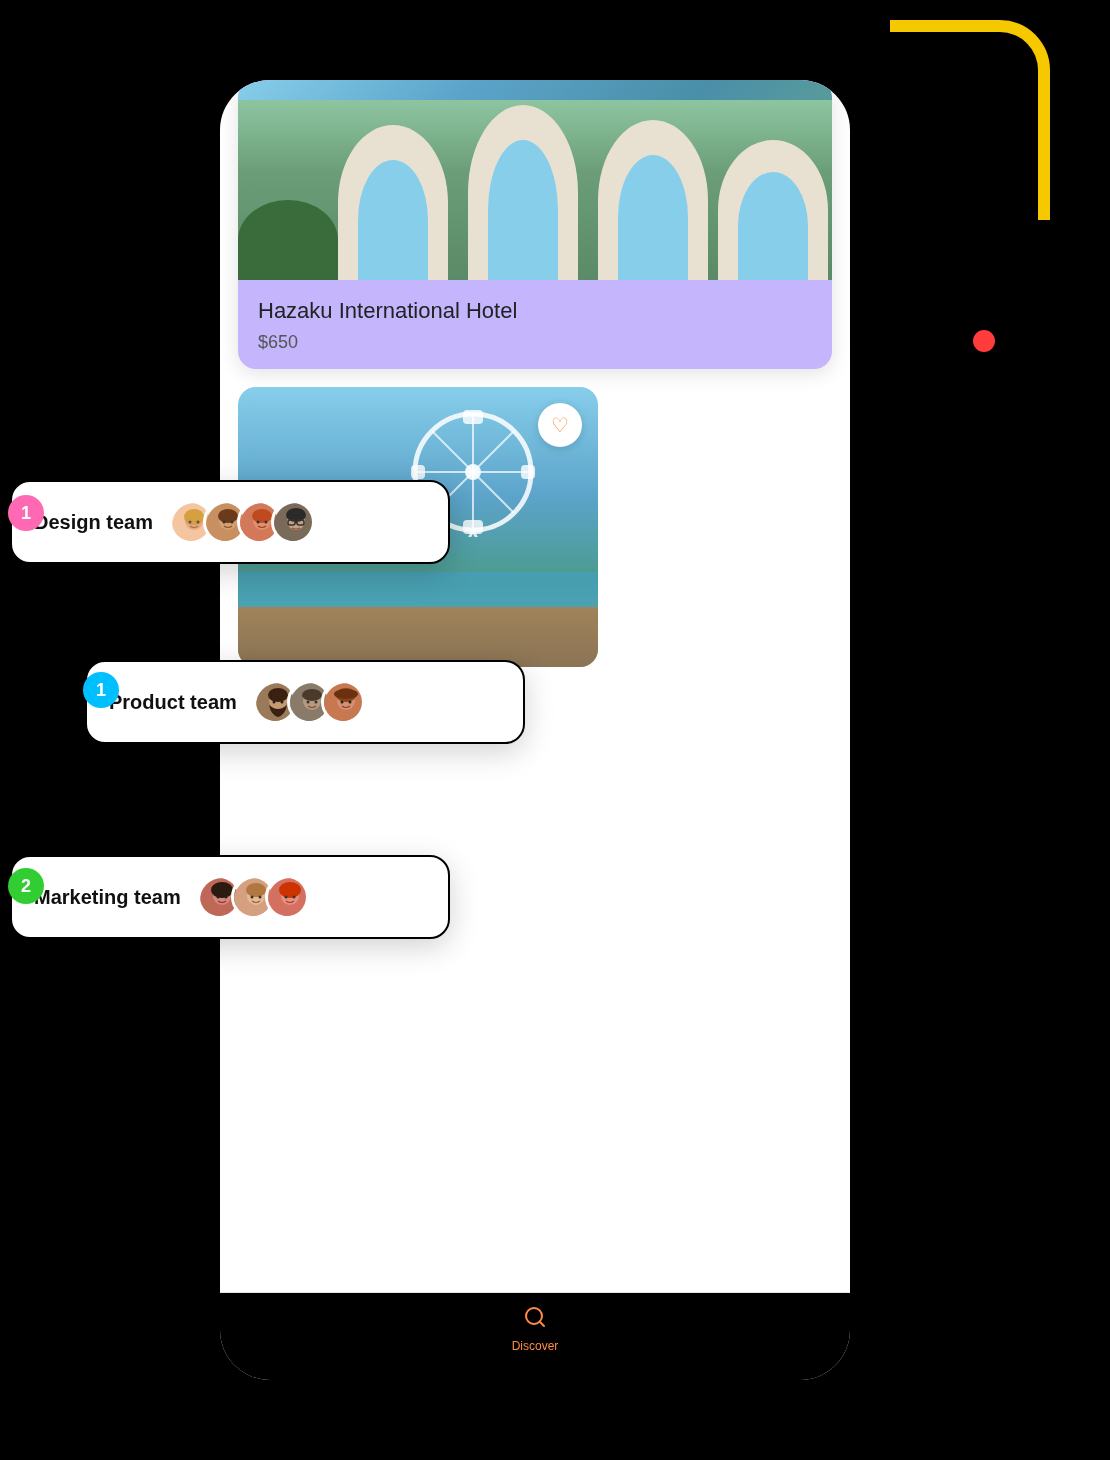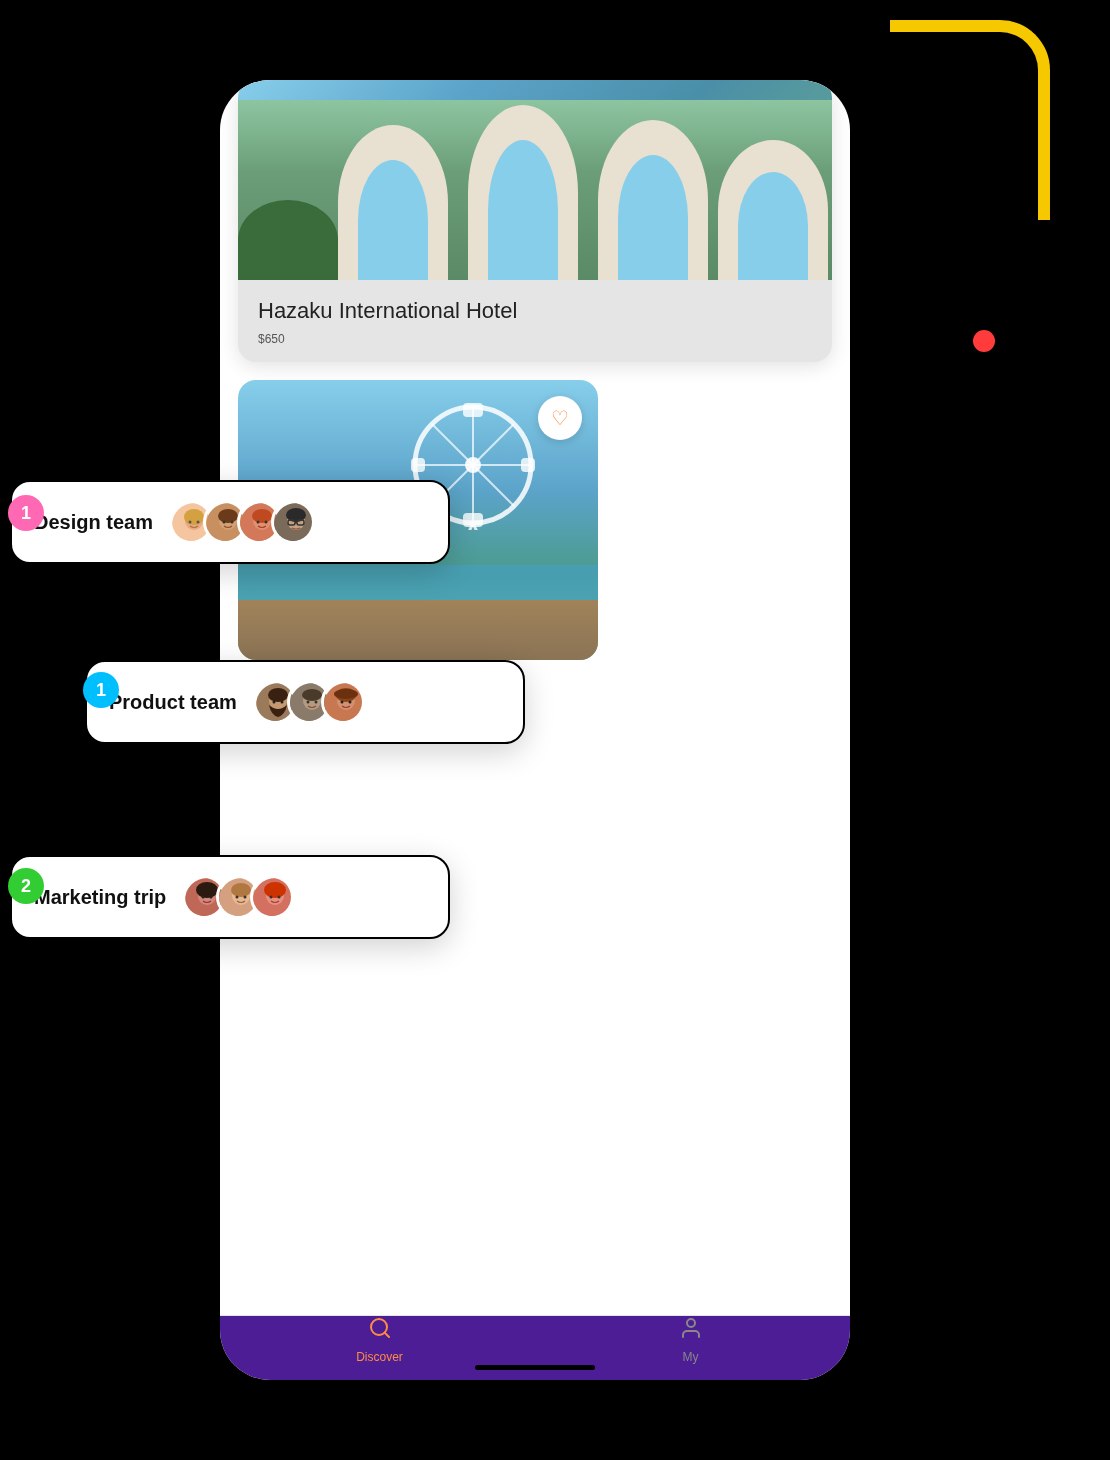--- a/index.html
+++ b/index.html
@@ -117,21 +117,21 @@
     
     .phone-content {
       height: calc(100% - 50px - 80px);
       overflow: hidden;
       position: relative;
     }
 
     
     .hotel-card {
       margin: 0 18px 18px;
-      background: #e5e5e5;
+      background: #c4b5fd;
       border-radius: 18px;
       box-shadow: 0 4px 20px rgba(0,0,0,0.12);
       overflow: hidden;
     }
     .hotel-image {
       width: 100%;
       height: 200px;
       background: linear-gradient(135deg, #87CEEB 0%, #5BA3C9 30%, #4A8FA8 60%, #6BAB8C 100%);
       position: relative;
       overflow: hidden;
@@ -177,21 +177,21 @@
     .hotel-info {
       padding: 18px 20px 16px;
     }
     .hotel-name {
       font-size: 22px;
       font-weight: 400;
       color: #222;
       margin-bottom: 8px;
     }
     .hotel-price {
-      font-size: 12px;
+      font-size: 18px;
       color: #555;
     }
 
     
     .cards-scroll {
       display: flex;
       gap: 16px;
       padding: 0 18px;
       overflow: hidden;
     }
@@ -338,22 +338,22 @@
       left: 8px;
       z-index: 21;
     }
 
     
     .bottom-nav {
       position: absolute;
       bottom: 0;
       left: 0;
       right: 0;
-      height: 65px;
-      background: #4c1d95;
+      height: 88px;
+      background: #000000;
       border-top: 1px solid #E5E5E5;
       display: flex;
       align-items: center;
       justify-content: space-around;
       padding: 0 20px 16px;
       gap: 32px;
     }
     .nav-item {
       display: flex;
       flex-direction: column;
@@ -452,29 +452,20 @@
   <div class="bottom-nav">
     <div class="nav-item nav-active">
       <span class="nav-icon">
         <svg width="24" height="24" viewBox="0 0 24 24" fill="none" stroke="#FF8C42" stroke-width="2" stroke-linecap="round">
           <circle cx="11" cy="11" r="8"></circle>
           <line x1="21" y1="21" x2="16.65" y2="16.65"></line>
         </svg>
       </span>
       <span class="nav-label nav-active">Discover</span>
     </div>
-    <div class="nav-item nav-inactive">
-      <span class="nav-icon">
-        <svg width="24" height="24" viewBox="0 0 24 24" fill="none" stroke="#888" stroke-width="2" stroke-linecap="round">
-          <path d="M20 21v-2a4 4 0 0 0-4-4H8a4 4 0 0 0-4 4v2"></path>
-          <circle cx="12" cy="7" r="4"></circle>
-        </svg>
-      </span>
-      <span class="nav-label nav-inactive">My</span>
-    </div>
   </div>
 
   <div class="home-indicator"></div>
 </div>
 
 <div class="badge badge-pink badge-design">
   <span>1</span>
 </div>
 <div class="tooltip-card tooltip-design">
   <span class="tooltip-label">Design team</span>
@@ -579,21 +570,21 @@
         <path d="M18 23 Q22 26 26 23" stroke="#904030" stroke-width="1.2" fill="none"></path>
       </svg>
     </div>
   </div>
 </div>
 
 <div class="badge badge-green badge-marketing">
   <span>2</span>
 </div>
 <div class="tooltip-card tooltip-marketing">
-  <span class="tooltip-label">Marketing trip</span>
+  <span class="tooltip-label">Marketing team</span>
   <div class="avatars">
 
     <div class="avatar">
       <svg width="44" height="44" viewBox="0 0 44 44">
         <circle cx="22" cy="22" r="22" fill="#C06858"></circle>
         <circle cx="22" cy="18" r="9" fill="#D48878"></circle>
         <path d="M4 44 Q22 28 40 44" fill="#C06858"></path>
         <ellipse cx="22" cy="12" rx="11" ry="8" fill="#2A1A10"></ellipse>
         <circle cx="18" cy="19" r="1.5" fill="#222"></circle>
         <circle cx="26" cy="19" r="1.5" fill="#222"></circle>

